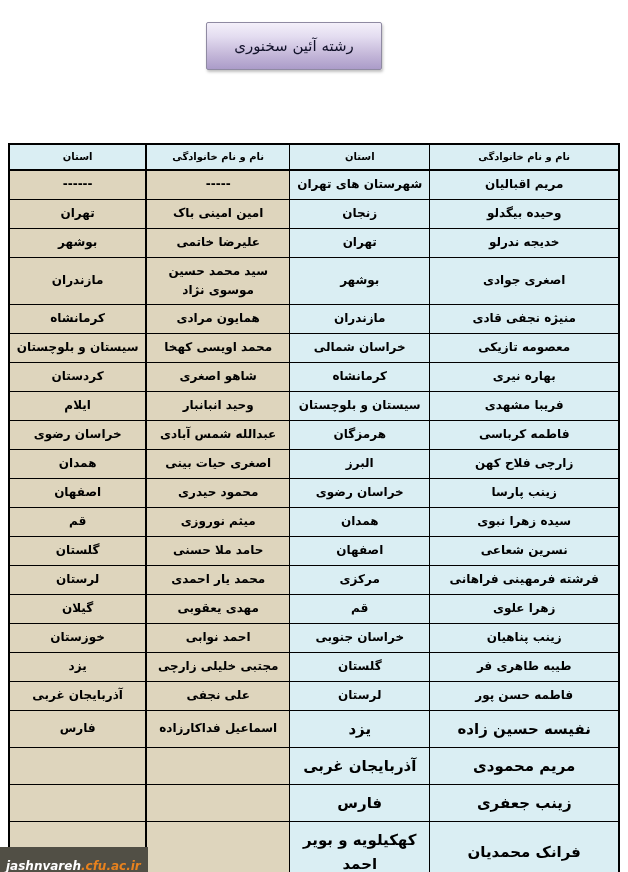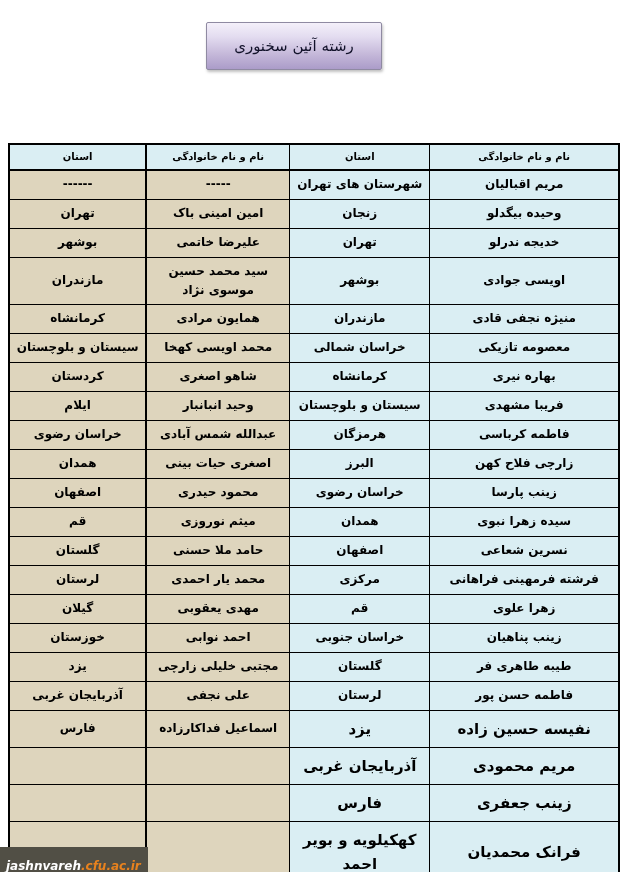--- a/index.html
+++ b/index.html
@@ -128,21 +128,21 @@
           <td class="bro divider">امین امینی باک</td>
           <td class="bro">تهران</td>
         </tr>
         <tr>
           <td class="sis">خدیجه ندرلو</td>
           <td class="sis">تهران</td>
           <td class="bro divider">علیرضا خاتمی</td>
           <td class="bro">بوشهر</td>
         </tr>
         <tr>
-          <td class="sis">اویسی جوادی</td>
+          <td class="sis">اصغری جوادی</td>
           <td class="sis">بوشهر</td>
           <td class="bro divider">سید محمد حسین موسوی نژاد</td>
           <td class="bro">مازندران</td>
         </tr>
         <tr>
           <td class="sis">منیژه نجفی قادی</td>
           <td class="sis">مازندران</td>
           <td class="bro divider">همایون مرادی</td>
           <td class="bro">کرمانشاه</td>
         </tr>

